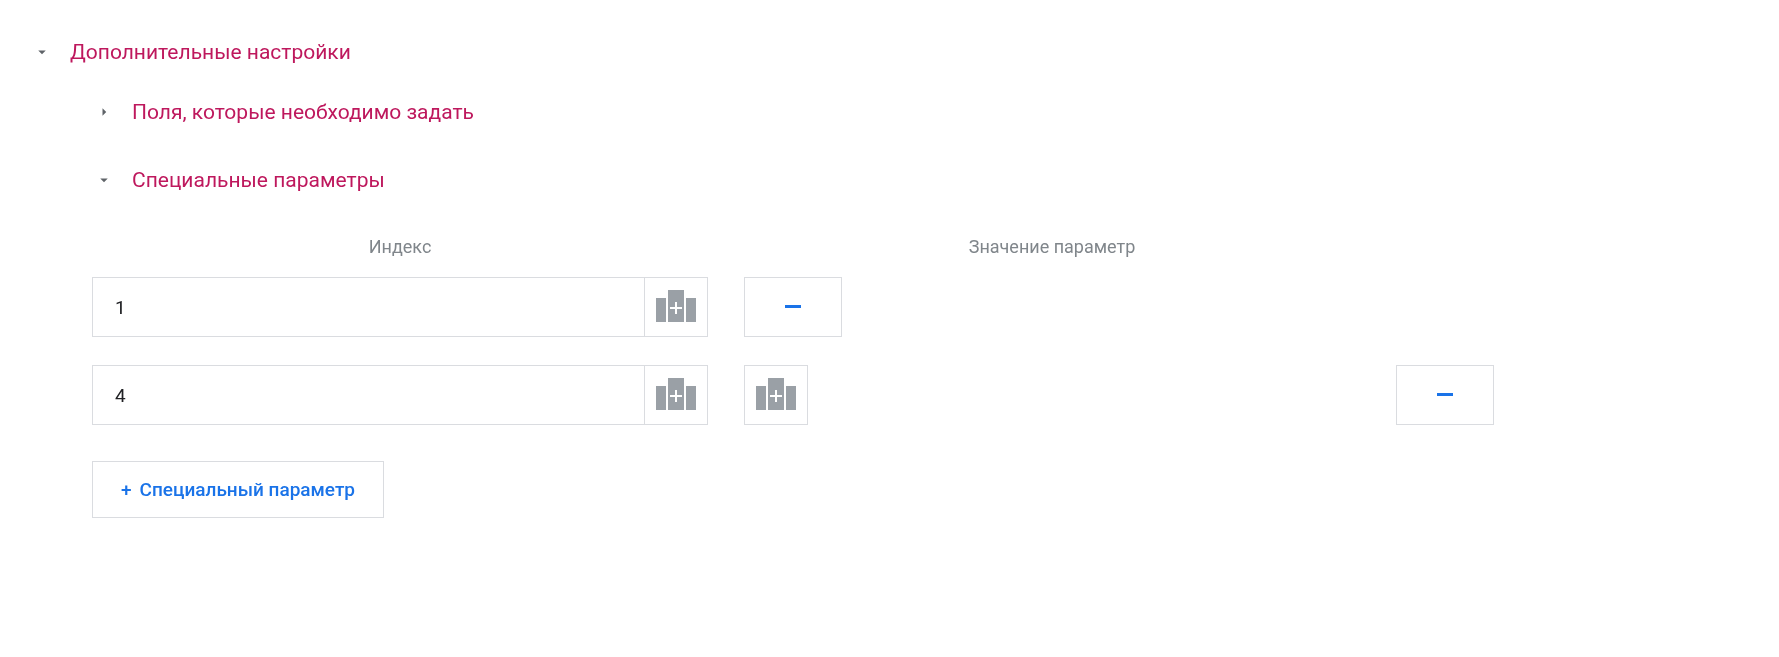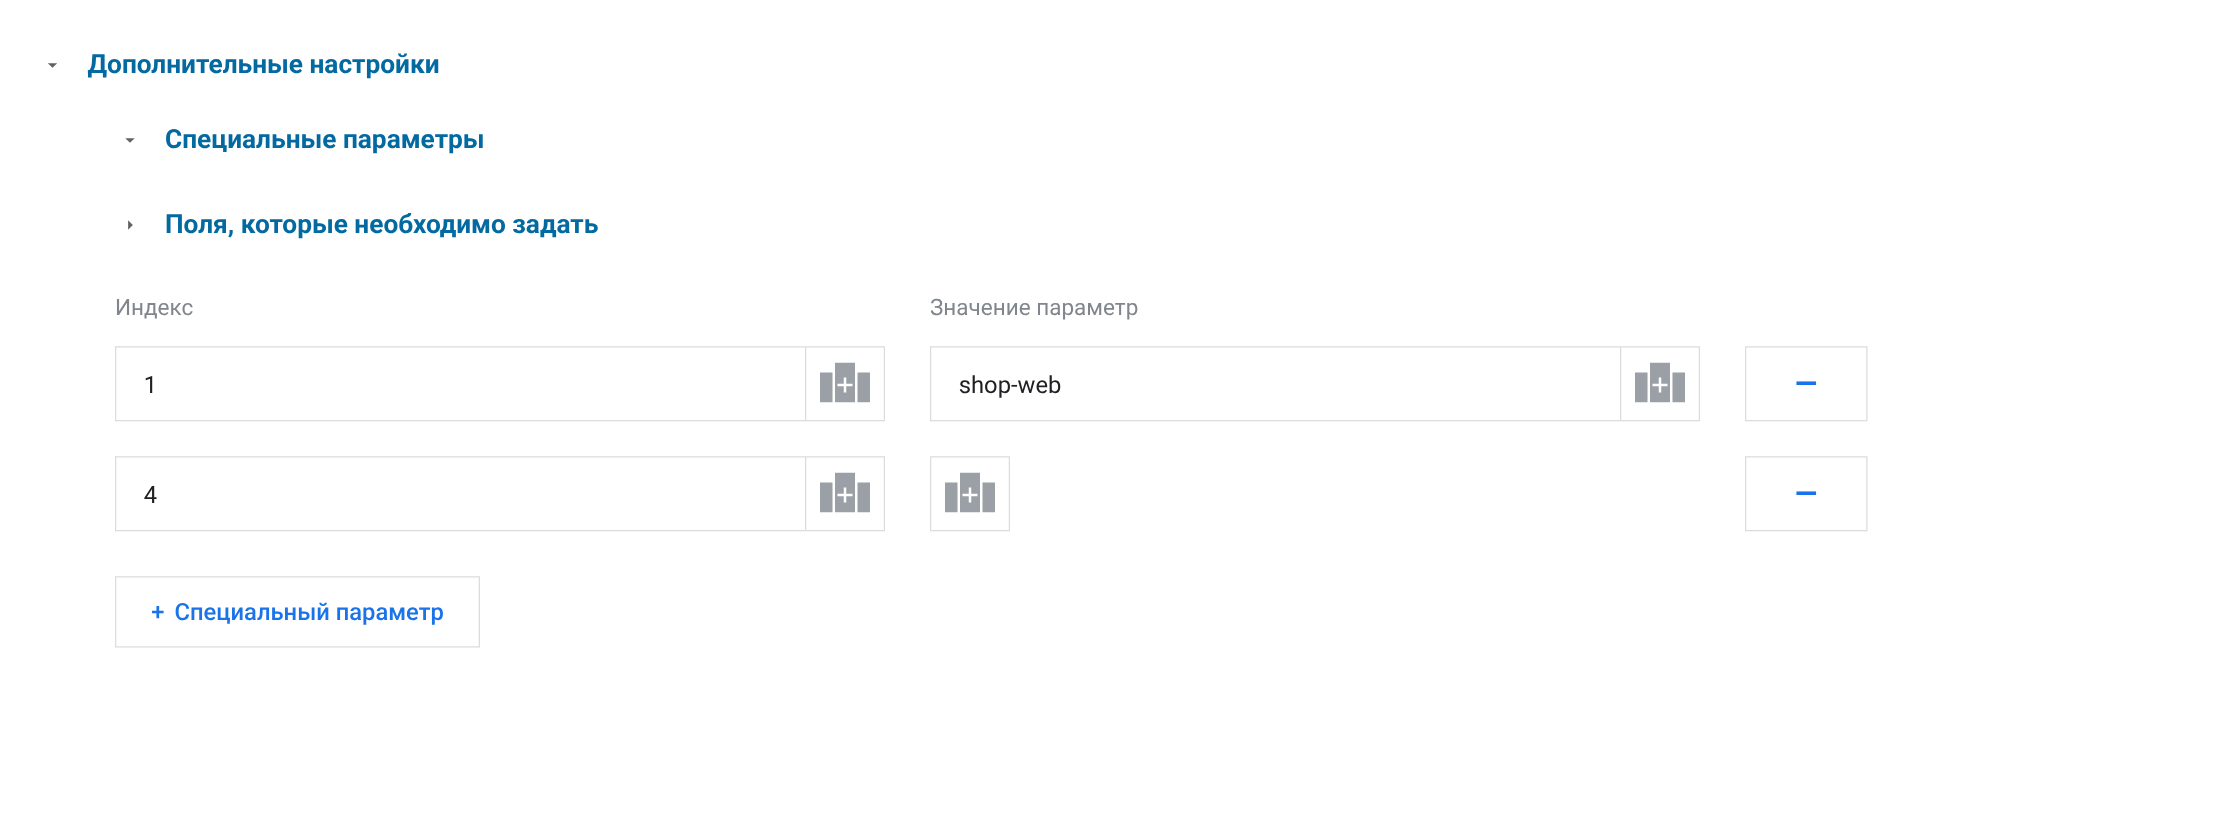--- a/index.html
+++ b/index.html
@@ -15,22 +15,22 @@
     }
     .section {
       display: flex;
       align-items: center;
       gap: 16px;
       cursor: pointer;
       margin-bottom: 8px;
     }
     .section-title {
       font-size: 21px;
-      color: #0369a1;
-      font-weight: 700;
+      color: #be185d;
+      font-weight: 400;
     }
     .chevron {
       width: 24px;
       height: 24px;
       display: flex;
       align-items: center;
       justify-content: center;
       flex-shrink: 0;
     }
     .chevron svg {
@@ -51,20 +51,21 @@
     }
     .columns {
       display: flex;
       gap: 36px;
       margin-bottom: 20px;
     }
     .col-header {
       font-size: 18px;
       color: #80868b;
       font-weight: 400;
+      text-align: center;
     }
     .col-index { width: 616px; }
     .col-value { width: 616px; }
     .form-row {
       display: flex;
       align-items: stretch;
       gap: 36px;
       margin-bottom: 28px;
     }
     .input-group {
@@ -150,60 +151,46 @@
       </svg>
   </span>
   <span class="section-title">Дополнительные настройки</span>
 </div>
 
 <div class="sub-content">
 
   <div class="sub-section">
     <span class="chevron">
       <svg viewBox="0 0 24 24">
+          <path d="M10 7l5 5-5 5z"></path>
+        </svg>
+    </span>
+    <span class="section-title">Поля, которые необходимо задать</span>
+  </div>
+
+  <div class="sub-section">
+    <span class="chevron">
+      <svg viewBox="0 0 24 24">
           <path d="M7 10l5 5 5-5z"></path>
         </svg>
     </span>
     <span class="section-title">Специальные параметры</span>
   </div>
 
-  <div class="sub-section">
-    <span class="chevron">
-      <svg viewBox="0 0 24 24">
-          <path d="M10 7l5 5-5 5z"></path>
-        </svg>
-    </span>
-    <span class="section-title">Поля, которые необходимо задать</span>
-  </div>
-
   <div style="margin-left: 0px;">
 
     <div class="columns">
       <div class="col-index col-header">Индекс</div>
       <div class="col-value col-header">Значение параметр</div>
     </div>
 
     
     <div class="form-row">
       <div class="input-group">
         <input type="text" class="text-input" value="1" style="">
-        <button class="variable-button">
-          <span>
-            <svg class="variable-icon" viewBox="0 0 40 32">
-              <rect class="block" x="0" y="8" width="10" height="24"></rect>
-              <rect class="block" x="12" y="0" width="16" height="32"></rect>
-              <rect class="block" x="30" y="8" width="10" height="24"></rect>
-              <rect class="plus" x="19" y="12" width="2" height="12"></rect>
-              <rect class="plus" x="14" y="17" width="12" height="2"></rect>
-            </svg>
-          </span>
-        </button>
-      </div>
-      <div class="input-group">
-        <input type="text" class="text-input" value="shop-web" style="">
         <button class="variable-button">
           <span>
             <svg class="variable-icon" viewBox="0 0 40 32">
               <rect class="block" x="0" y="8" width="10" height="24"></rect>
               <rect class="block" x="12" y="0" width="16" height="32"></rect>
               <rect class="block" x="30" y="8" width="10" height="24"></rect>
               <rect class="plus" x="19" y="12" width="2" height="12"></rect>
               <rect class="plus" x="14" y="17" width="12" height="2"></rect>
             </svg>
           </span>

